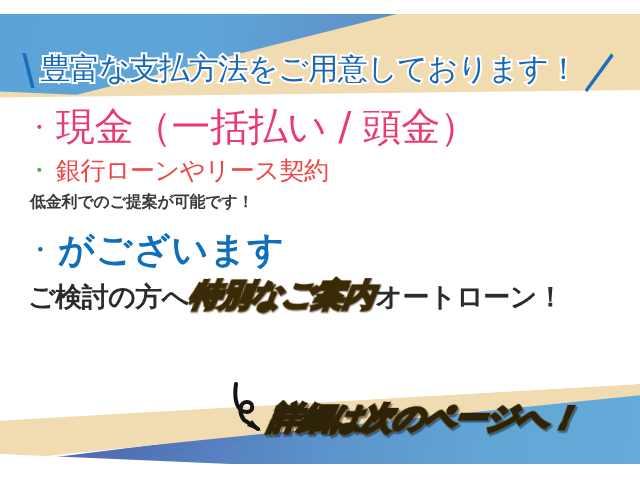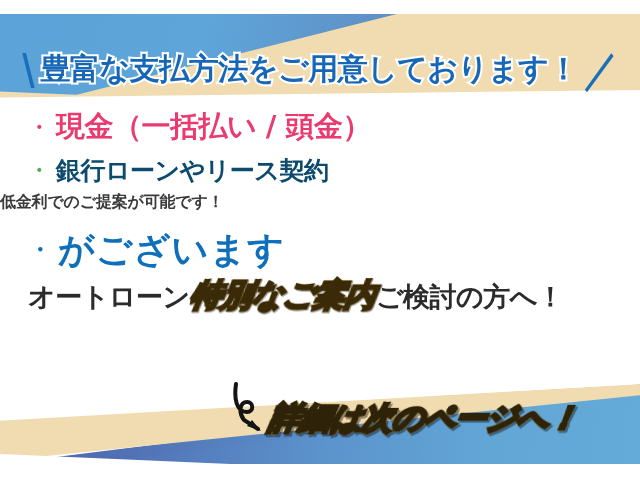--- a/index.html
+++ b/index.html
@@ -78,21 +78,21 @@
     display: inline-block;
     color: #1a6fba;
     font-size: 34px;
     font-weight: bold;
     line-height: 1;
     transform: scaleY(1.25);
   }
   .slash.left  { transform: scaleY(1.25) rotate(0deg); }
   .header-title {
     font-size: 30px;
-    font-weight: bold;
+    font-weight: normal;
     color: #1667b8;
     letter-spacing: -0.5px;
     white-space: nowrap;
     -webkit-text-stroke: 4px #ffffff;
     paint-order: stroke fill;
     text-shadow: 0 1px 0 #fff, 0 -1px 0 #fff, 1px 0 0 #fff, -1px 0 0 #fff;
   }
 
   
   .content {
@@ -112,49 +112,50 @@
     line-height: 1;
     margin-right: 4px;
   }
 
   .row-cash {
     padding-left: 26px;
     height: 46px;
   }
   .row-cash .bullet-dot { color: #ea3a6f; }
   .txt-cash {
-    font-size: 29px;
-    font-weight: bold;
+    font-size: 39px;
+    font-weight: normal;
     color: #ea3a6f;
     -webkit-text-stroke: 3px #ffffff;
     paint-order: stroke fill;
     letter-spacing: -0.5px;
   }
 
   .row-loan {
     padding-left: 26px;
     height: 40px;
   }
   .row-loan .bullet-dot { color: #4cb050; }
   .txt-loan {
     font-size: 25px;
-    font-weight: bold;
-    color: #0c4a6e;
+    font-weight: normal;
+    color: #ef4444;
     -webkit-text-stroke: 3px #ffffff;
     paint-order: stroke fill;
     letter-spacing: -0.5px;
   }
 
   .note {
     font-size: 16px;
     font-weight: bold;
     color: #3a3a3a;
     line-height: 23px;
     white-space: nowrap;
     letter-spacing: -0.2px;
+    margin-left: 30px;
   }
 
   .row-auto {
     padding-left: 26px;
     margin-top: 12px;
     height: 50px;
   }
   .row-auto .bullet-dot { color: #0f6fba; font-size: 28px; }
   .txt-auto {
     font-size: 36px;
@@ -309,23 +310,23 @@
     </div>
 
     <div class="note">低金利でのご提案が可能です！</div>
 
     <div class="bullet-line row-auto">
       <span class="bullet-dot">・</span>
       <span class="txt-auto">がございます</span>
     </div>
 
     <div class="row-special">
-      <span class="txt-plain">オートローン</span>
+      <span class="txt-plain">ご検討の方へ</span>
       <span class="txt-gold">特別なご案内</span>
-      <span class="txt-plain">ご検討の方へ！</span>
+      <span class="txt-plain">オートローン！</span>
     </div>
 
   </div>
 
   <div class="footer">
     <div class="footer-blue"></div>
     <div class="footer-blue-inner"></div>
     <div class="footer-beige"></div>
     <div class="footer-white-top"></div>
     <div class="footer-white-bottom"></div>

